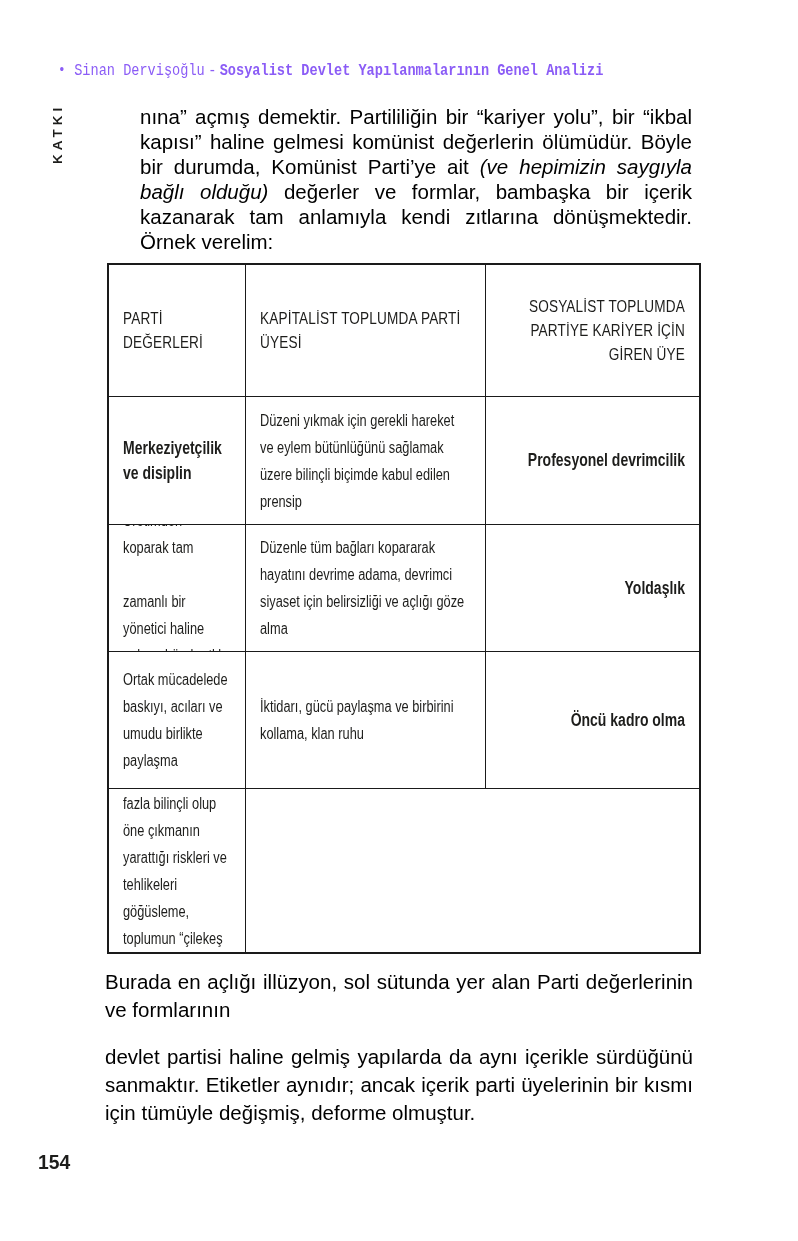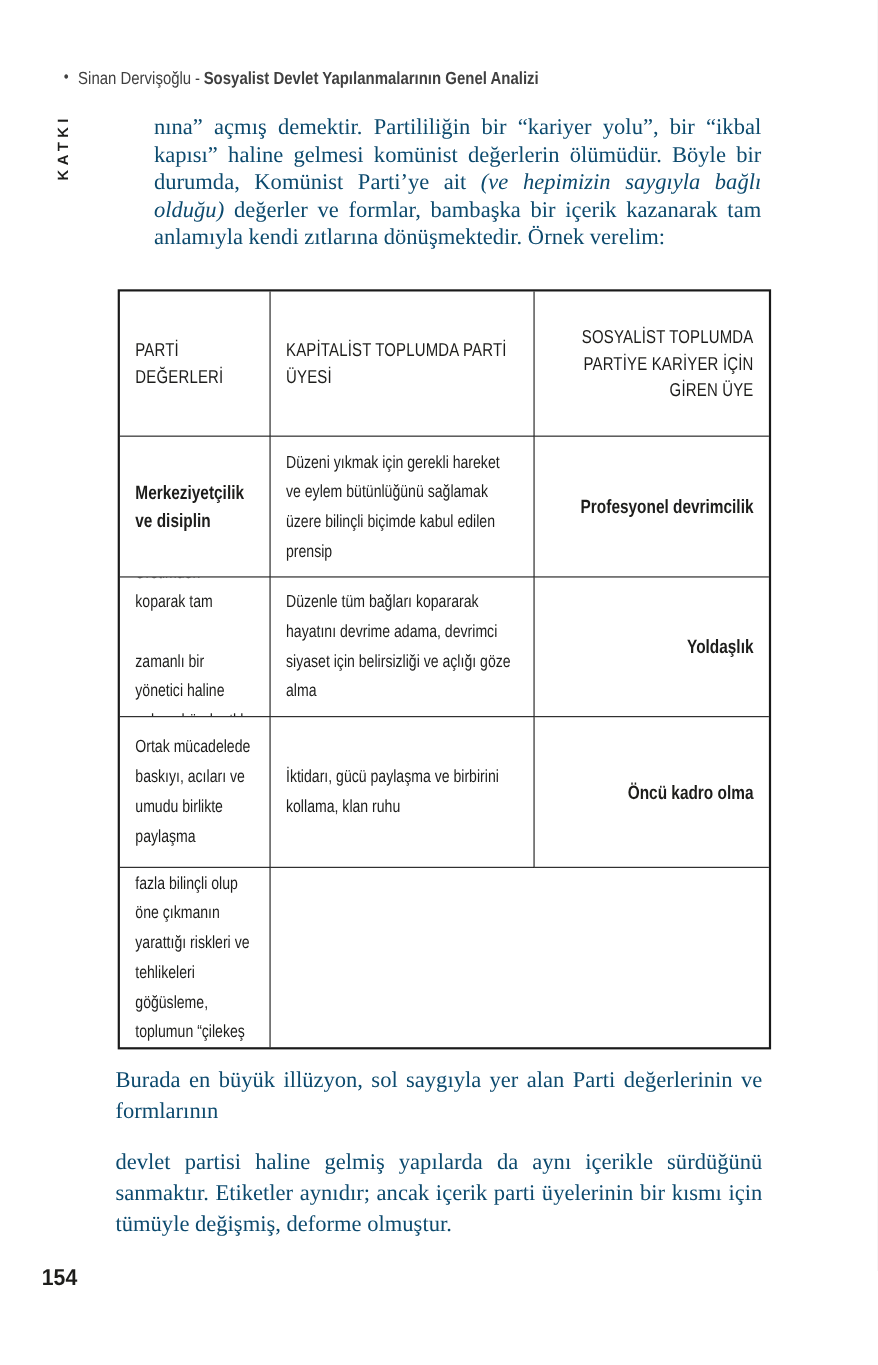--- a/index.html
+++ b/index.html
@@ -8,24 +8,24 @@
     width:798px; height:1241px;
     margin:0 auto;
     background:#ffffff;
     color:#1d1d1b;
     overflow:hidden;
   }
 
   
   .runhead {
     position:absolute; left:58px; top:61px;
-    font-family:Liberation Sans, sans-serif;
+    font-family:Liberation Mono, monospace;
     font-size:16px; line-height:20px;
     white-space:nowrap;
-    color:#404040;
+    color:#8b5cf6;
   }
   .cx-inline {
     display:inline-block;
     transform:scaleX(0.85);
     transform-origin:0 50%;
     white-space:nowrap;
   }
   .runhead .bullet { font-size:15px; margin-right:10px; vertical-align:1px; }
   .runhead .author { font-weight:normal; }
   .runhead .sep { margin:0 4px; }
@@ -36,22 +36,22 @@
     position:absolute; left:50px; top:84px; height:80px;
     font-family:"Liberation Sans", sans-serif;
     font-weight:bold; font-size:13.5px; letter-spacing:4px;
     writing-mode:vertical-rl;
     transform:rotate(180deg);
     color:#1d1d1b;
   }
 
   
   .serif {
-    font-family:Liberation Serif, serif;
-    color:#0c4a6e;
+    font-family:Liberation Sans, sans-serif;
+    color:#000000;
     text-align:justify;
   }
   .intro {
     position:absolute; left:140px; top:104px; width:552px;
     font-size:20.5px; line-height:25px;
   }
   .intro .it { font-style:italic; }
 
   
   .cmp-table {
@@ -158,19 +158,19 @@
 
     <div class="t-cell label-cell">
         <div class="cx">Öncü kadro olma</div>
       </div>
     <div class="t-cell body-cell">
         <div class="cx">Herkesten daha fazla bilinçli olup öne çıkmanın yarattığı riskleri ve tehlikeleri göğüsleme, toplumun “çilekeş azınlık”ına ait olma</div>
       </div>
   </div>
 
   <div class="serif closing">
-    <p>Burada en büyük illüzyon, sol saygıyla yer alan Parti değerlerinin ve formlarının</p>
+    <p>Burada en açlığı illüzyon, sol sütunda yer alan Parti değerlerinin ve formlarının</p>
     <p>devlet partisi haline gelmiş yapılarda da aynı içerikle sürdüğünü sanmaktır. Etiketler aynıdır; ancak içerik parti üyelerinin bir kıs­mı için tümüyle değişmiş, deforme olmuştur.</p>
   </div>
 
   <div class="page-number">154</div>
 
 </div>
 
 </body></html>

